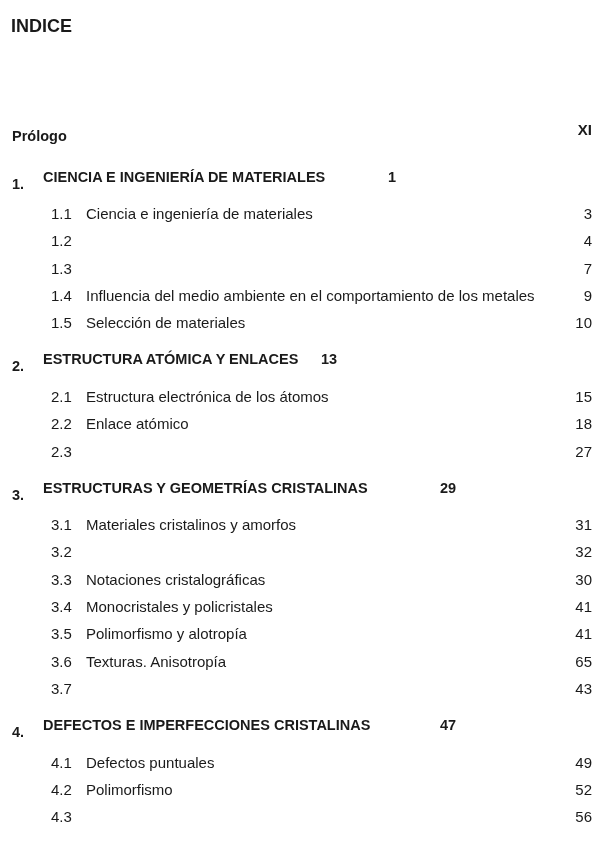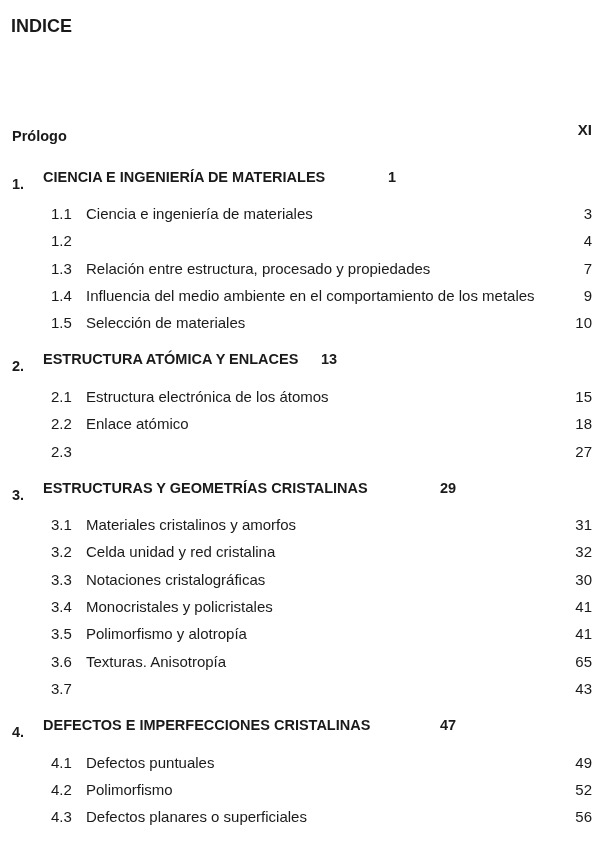--- a/index.html
+++ b/index.html
@@ -36,21 +36,20 @@
   <span class="num secnum">1.1</span>
   <span class="txt sectxt">Ciencia e ingeniería de materiales</span>
   <span class="pg">3</span>
 </div>
 <div class="row reg" style="top:232px">
   <span class="num secnum">1.2</span>
   <span class="pg">4</span>
 </div>
 <div class="row reg" style="top:260px">
   <span class="num secnum">1.3</span>
-  <span class="txt sectxt">Relación entre estructura, procesado y propiedades</span>
   <span class="pg">7</span>
 </div>
 <div class="row reg" style="top:287px">
   <span class="num secnum">1.4</span>
   <span class="txt sectxt">Influencia del medio ambiente en el comportamiento de los metales</span>
   <span class="pg">9</span>
 </div>
 <div class="row reg" style="top:314px">
   <span class="num secnum">1.5</span>
   <span class="txt sectxt">Selección de materiales</span>
@@ -82,21 +81,20 @@
   <span class="txt chtxt">ESTRUCTURAS Y GEOMETRÍAS CRISTALINAS</span>
   <span class="txt" style="left:440px">29</span>
 </div>
 <div class="row reg" style="top:516px">
   <span class="num secnum">3.1</span>
   <span class="txt sectxt">Materiales cristalinos y amorfos</span>
   <span class="pg">31</span>
 </div>
 <div class="row reg" style="top:543px">
   <span class="num secnum">3.2</span>
-  <span class="txt sectxt">Celda unidad y red cristalina</span>
   <span class="pg">32</span>
 </div>
 <div class="row reg" style="top:571px">
   <span class="num secnum">3.3</span>
   <span class="txt sectxt">Notaciones cristalográficas</span>
   <span class="pg">30</span>
 </div>
 <div class="row reg" style="top:598px">
   <span class="num secnum">3.4</span>
   <span class="txt sectxt">Monocristales y policristales</span>
@@ -127,15 +125,14 @@
   <span class="txt sectxt">Defectos puntuales</span>
   <span class="pg">49</span>
 </div>
 <div class="row reg" style="top:781px">
   <span class="num secnum">4.2</span>
   <span class="txt sectxt">Polimorfismo</span>
   <span class="pg">52</span>
 </div>
 <div class="row reg" style="top:808px">
   <span class="num secnum">4.3</span>
-  <span class="txt sectxt">Defectos planares o superficiales</span>
   <span class="pg">56</span>
 </div>
 
 </body></html>

